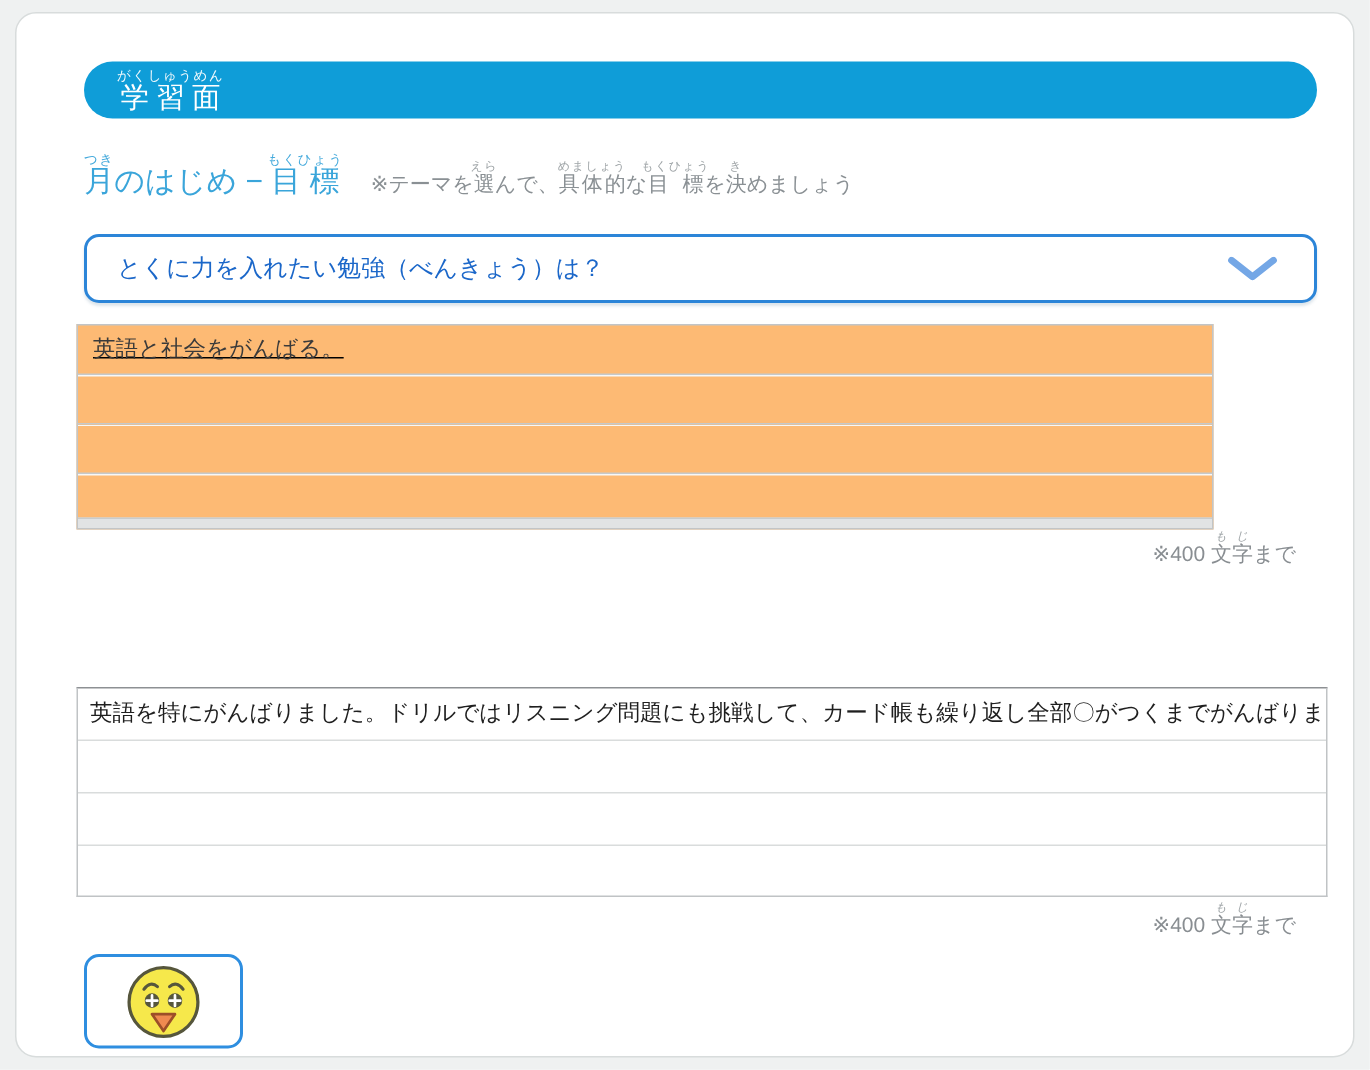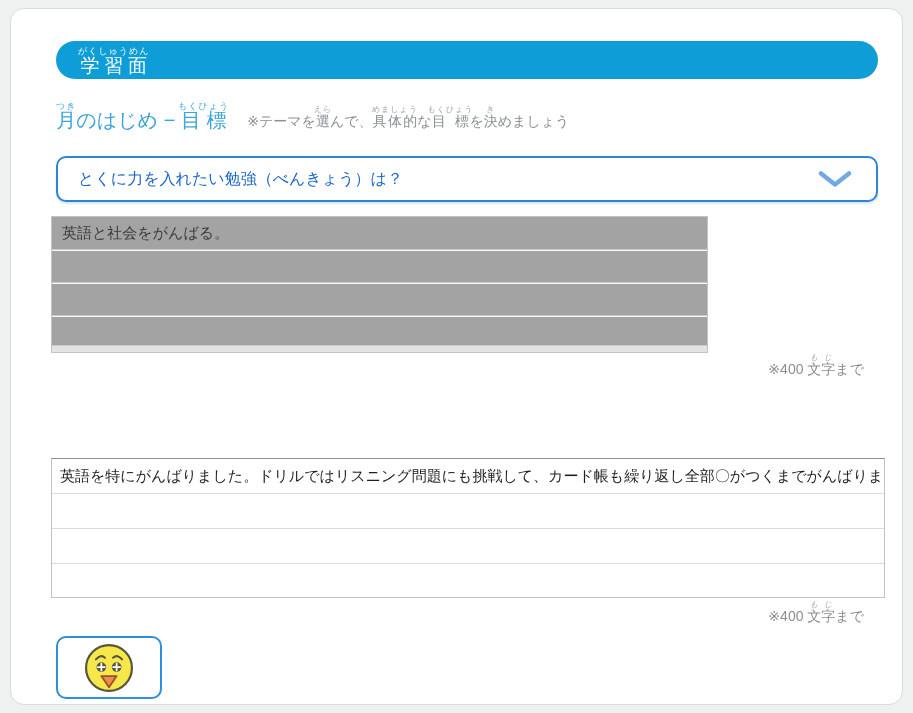--- a/index.html
+++ b/index.html
@@ -23,21 +23,21 @@
 
   
   .dropdown{position:absolute;left:45px;top:147px;width:822px;height:46px;box-sizing:border-box;
             background:#fff;border:2px solid #2c85d8;border-radius:10px;display:flex;align-items:center;
             box-shadow:0 2px 2px rgba(120,150,175,.25);cursor:pointer;}
   .dropdown-label{color:#1b67c9;font-size:16px;padding-left:20px;flex:1;white-space:nowrap;overflow:hidden;}
   .chevron{margin-right:24px;flex:0 0 auto;display:flex;}
 
   
   .ta{position:absolute;left:40px;box-sizing:border-box;}
-  .ta-goal{top:207px;width:657px;height:137px;background:#a3a3a3;border:1px solid #c2c5c7;}
+  .ta-goal{top:207px;width:758px;height:137px;background:#fdba74;border:1px solid #c2c5c7;text-decoration:underline;}
   .ta-goal .ta-row{height:32px;border-bottom:1px solid #c6c9ca;box-shadow:0 1px 0 #f7f8f8;}
   .ta-goal .ta-row:last-of-type{border-bottom:none;box-shadow:none;}
   .ta-goal .ta-text{font-size:15px;color:#3a3a3a;line-height:32px;padding:0 10px;white-space:nowrap;overflow:hidden;}
   .ta-scrollstrip{position:absolute;left:0;bottom:0;width:100%;height:6px;background:#e1e3e4;border-top:1px solid #c9cccc;}
 
   
   .ta-review{top:449px;width:834px;height:140px;background:#ffffff;border:1px solid #c0c3c5;border-top-color:#8d9093;}
   .ta-review .ta-row{height:34px;border-bottom:1px solid #d9dcdc;}
   .ta-review .ta-row:last-of-type{border-bottom:none;}
   .ta-review .ta-text{font-size:15px;color:#1f1f1f;line-height:34px;padding:0 8px;white-space:nowrap;overflow:hidden;}

